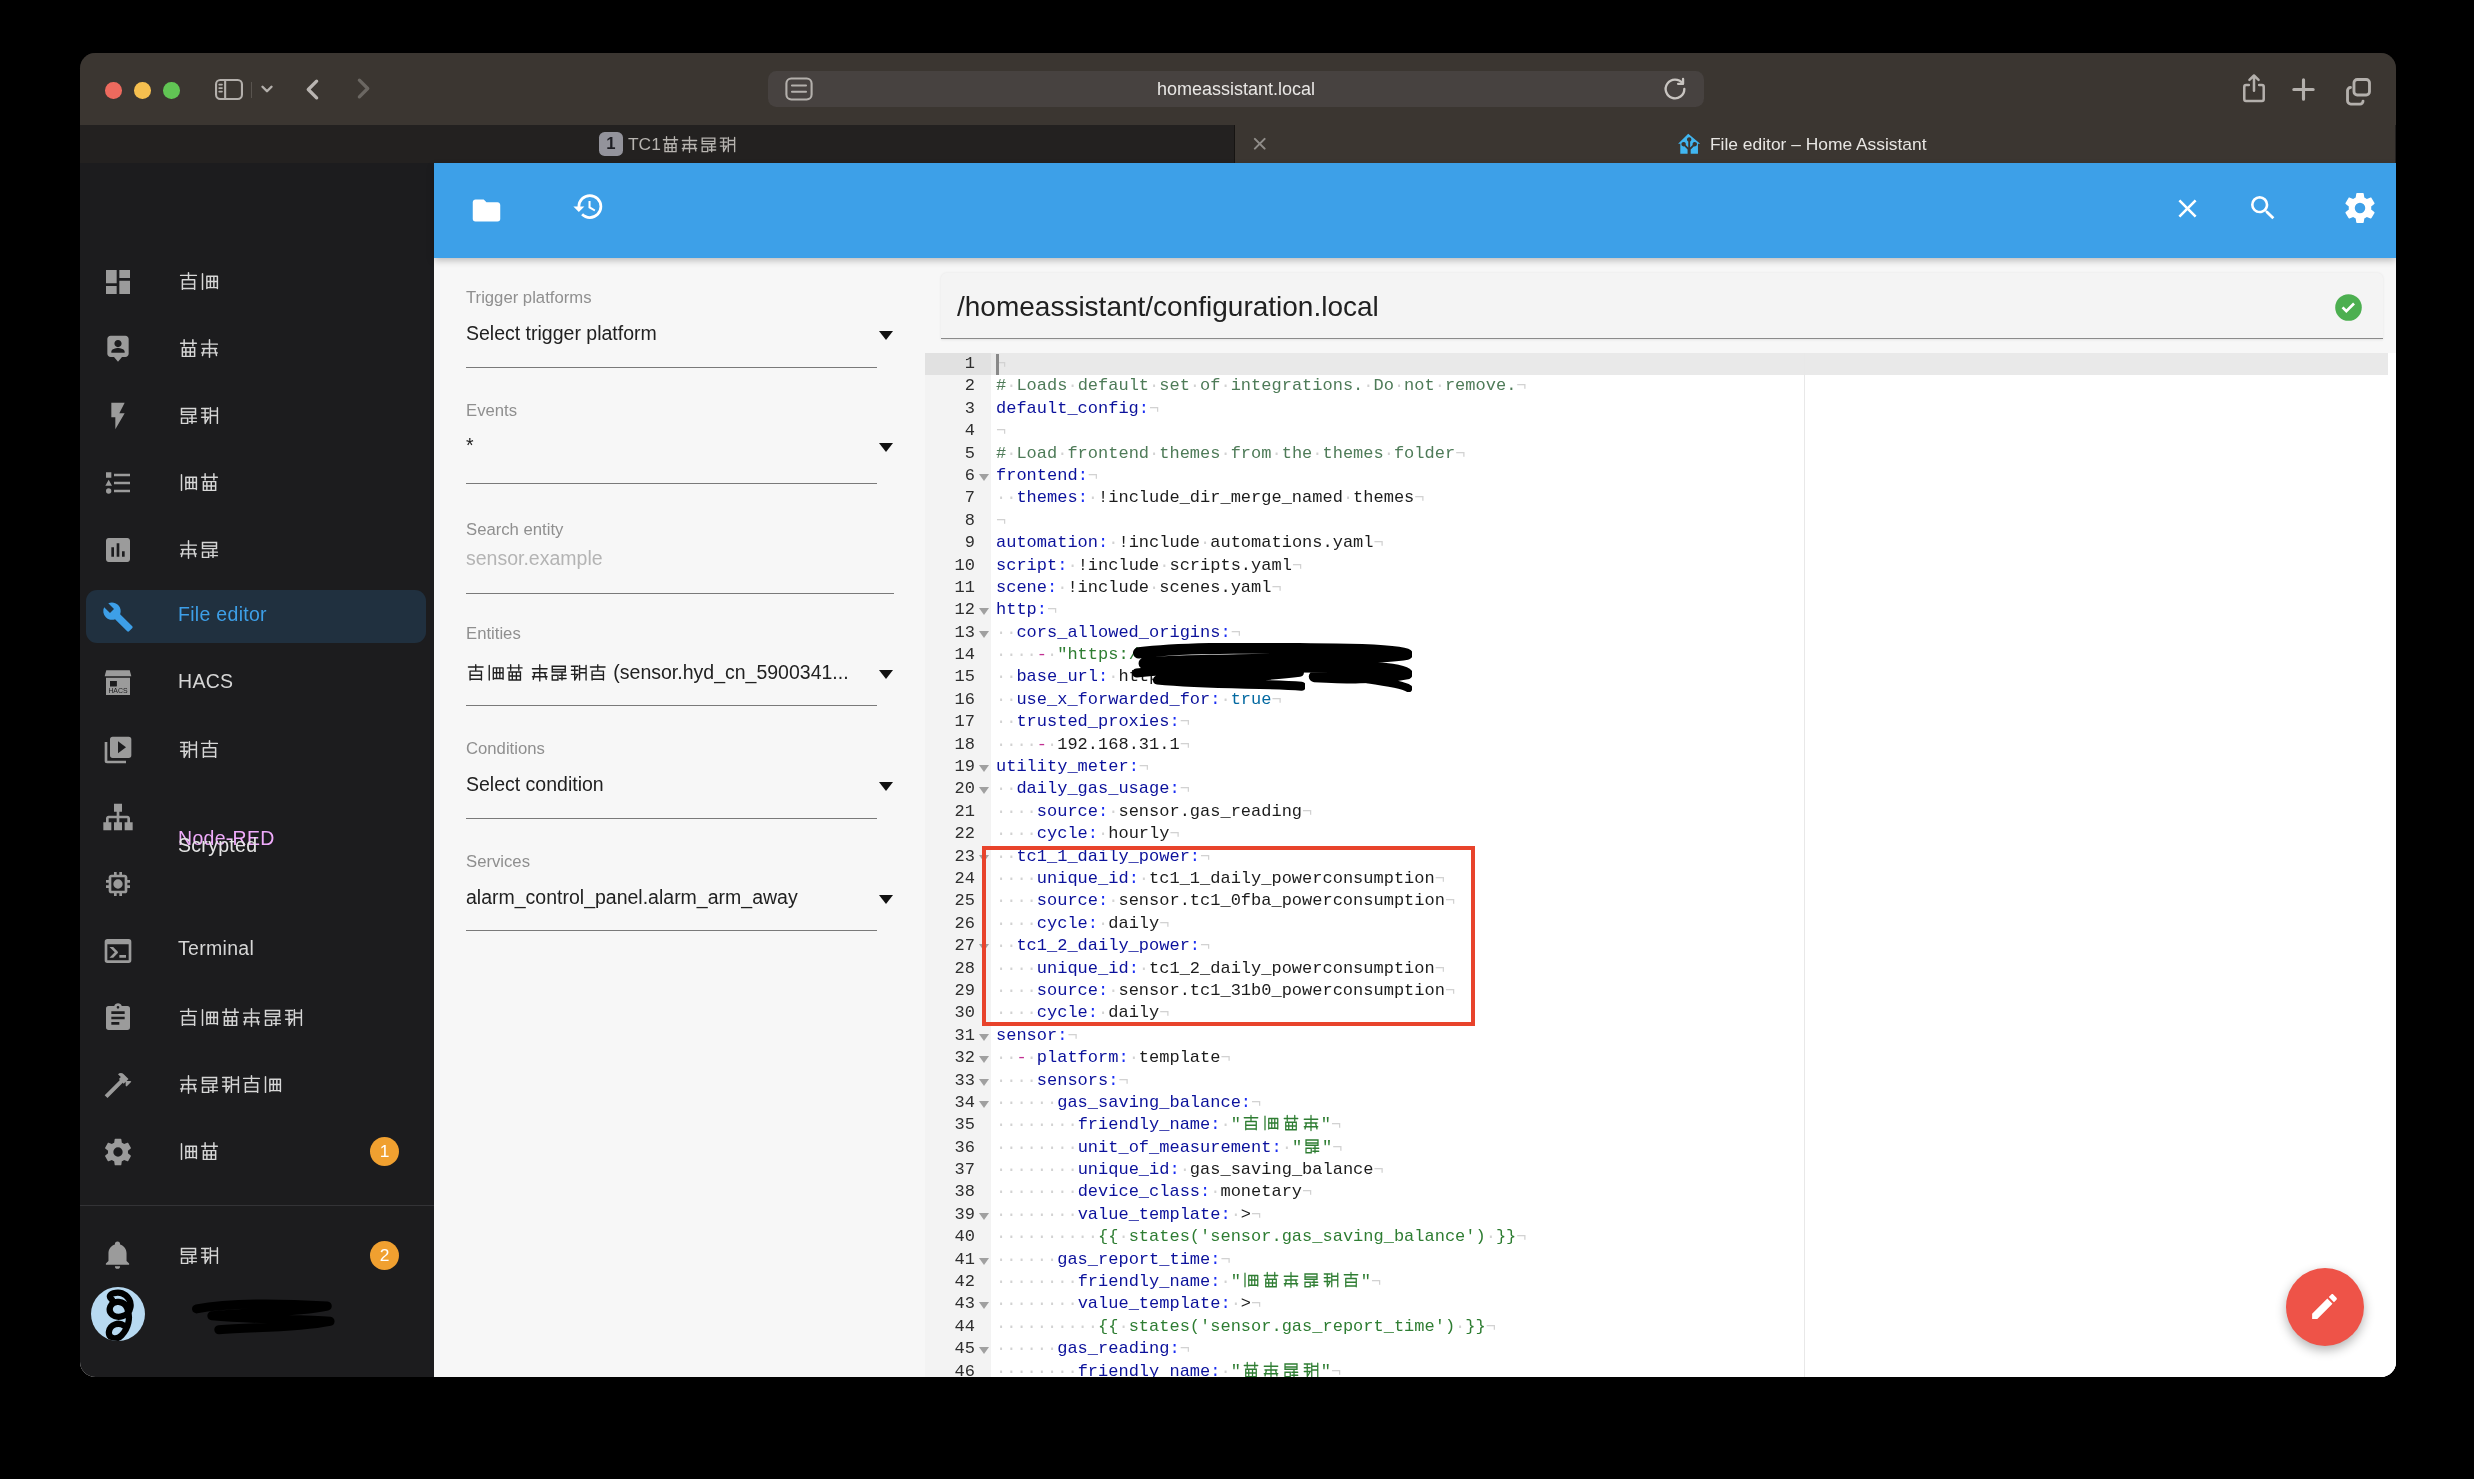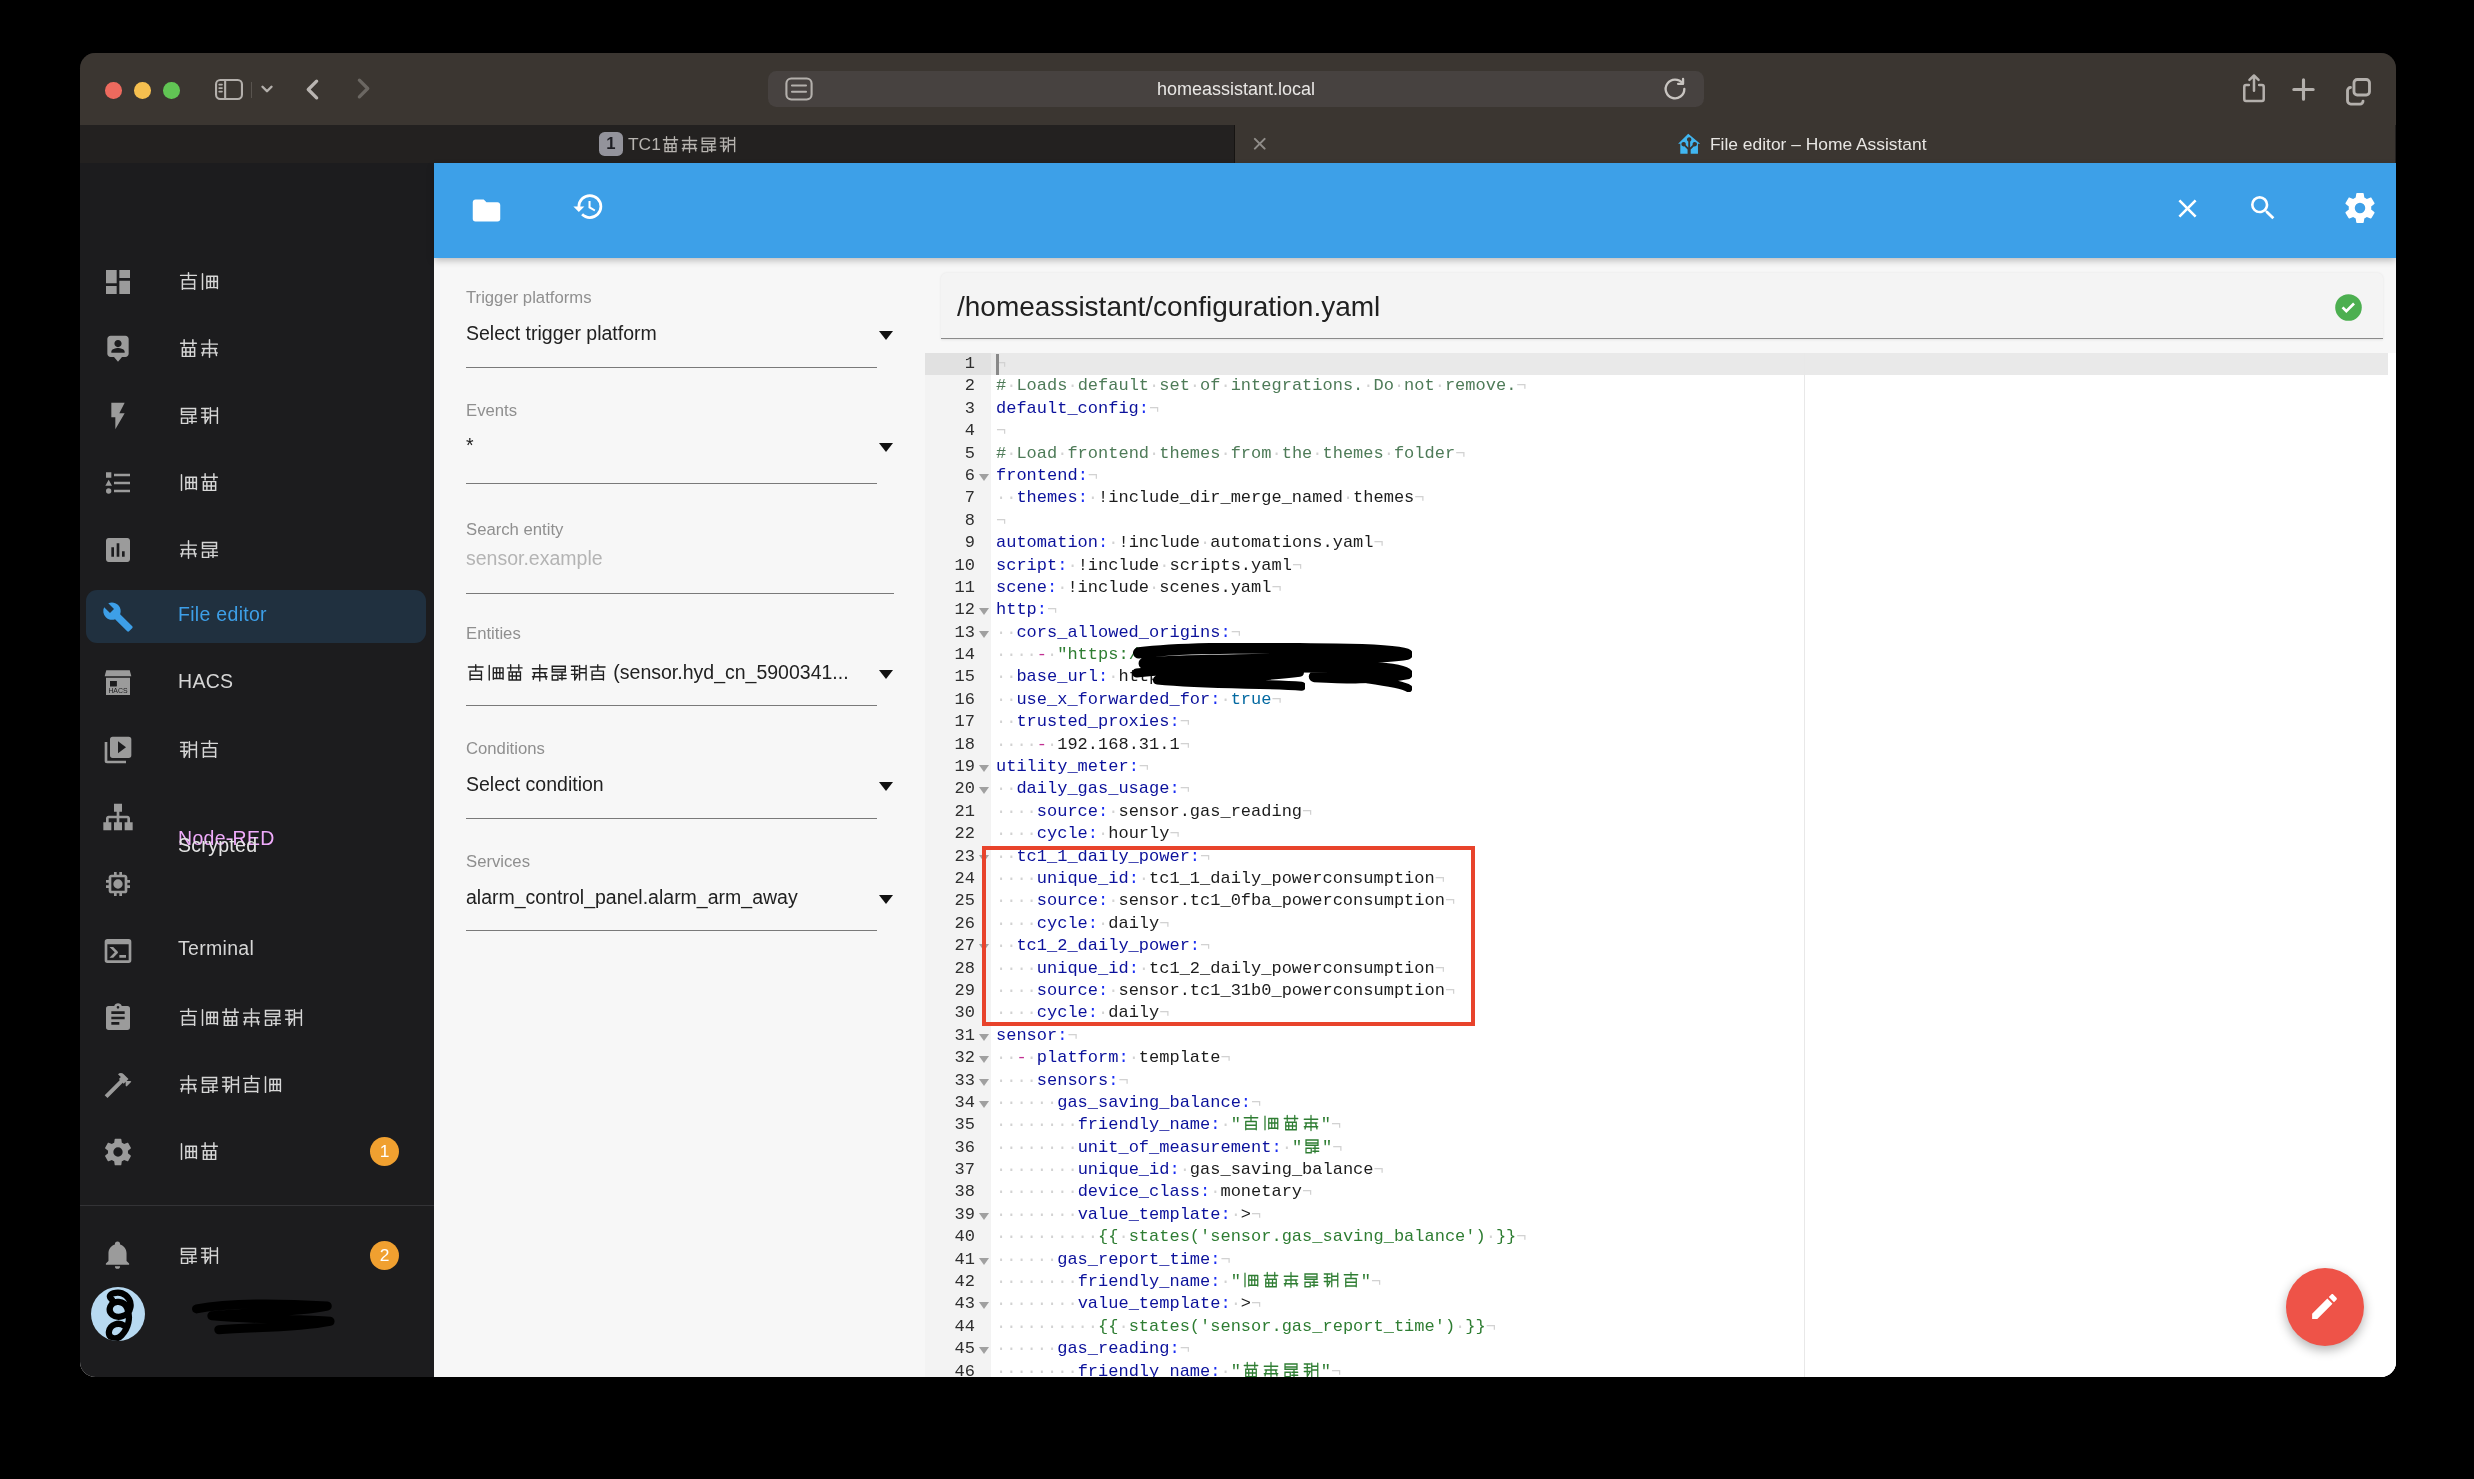--- a/index.html
+++ b/index.html
@@ -200,21 +200,21 @@
           <div class="far" style="top:412px"></div>
           <div class="fl" style="top:481px">Conditions</div>
           <div class="fv" style="top:515px">Select condition</div>
           <div class="ful" style="top:560px;width:411px"></div>
           <div class="far" style="top:524px"></div>
           <div class="fl" style="top:594px">Services</div>
           <div class="fv" style="top:628px">alarm_control_panel.alarm_arm_away</div>
           <div class="ful" style="top:672px;width:411px"></div>
           <div class="far" style="top:637px"></div>
         <div id="pathcard">
-            <div id="pathtx">/homeassistant/configuration.yaml</div>
+            <div id="pathtx">/homeassistant/configuration.local</div>
             <div id="pcheck">
               <svg width="29" height="29" viewBox="0 0 24 24" style="display:block">
                 <circle cx="12" cy="12" r="11" fill="#4caf50"></circle>
                 <path d="M10.2 16.6l-3.9-3.9 1.55-1.55 2.35 2.35 5.6-5.6 1.55 1.55z" fill="#fff"></path>
               </svg>
             </div>
           </div>
         <div id="editor">
           <div id="actline"></div>
           <div id="ruler"></div>

